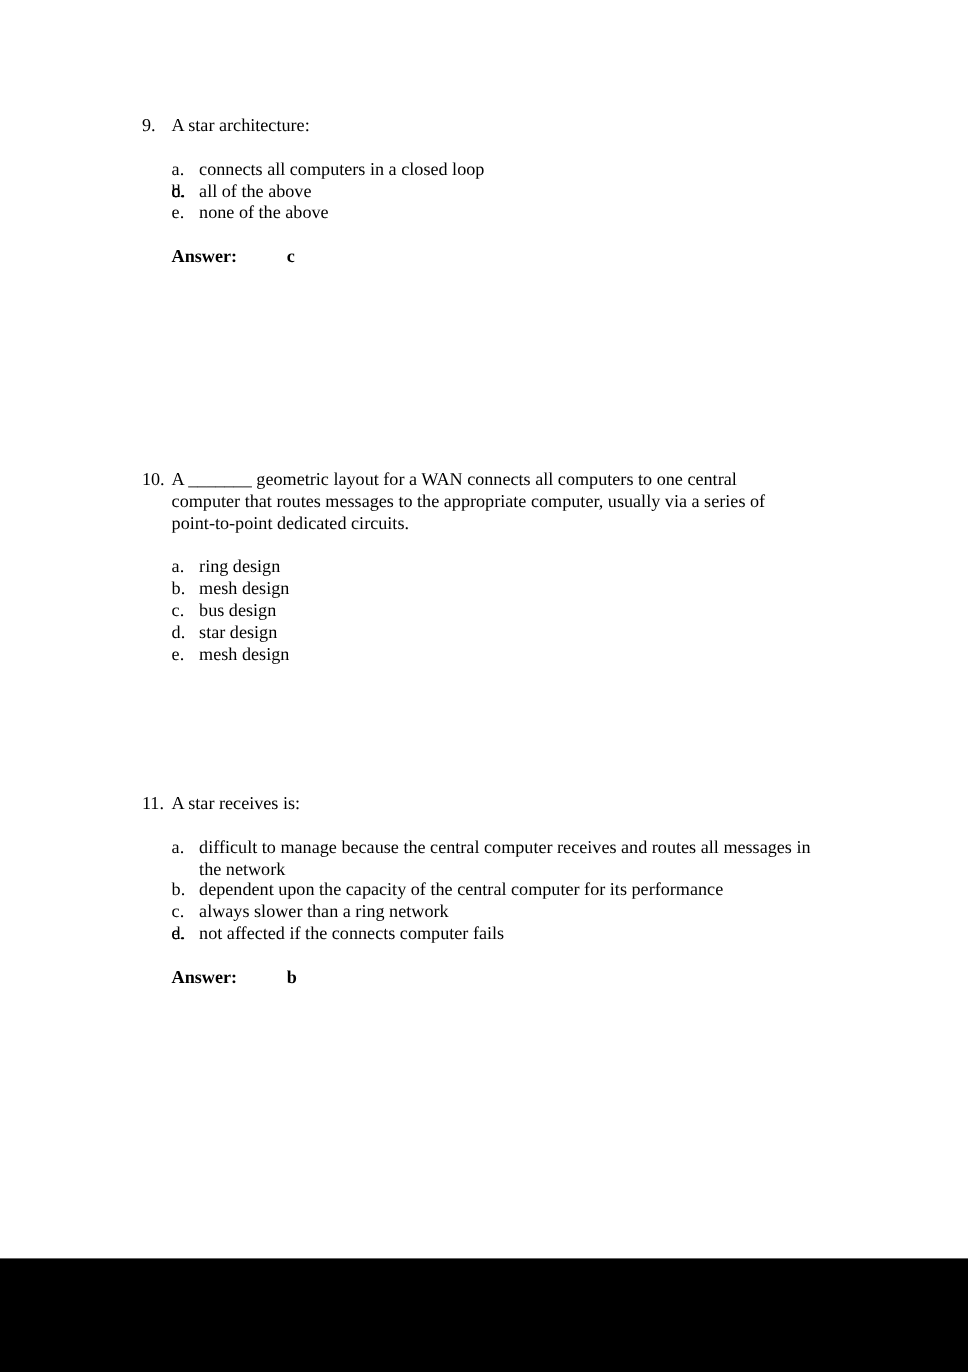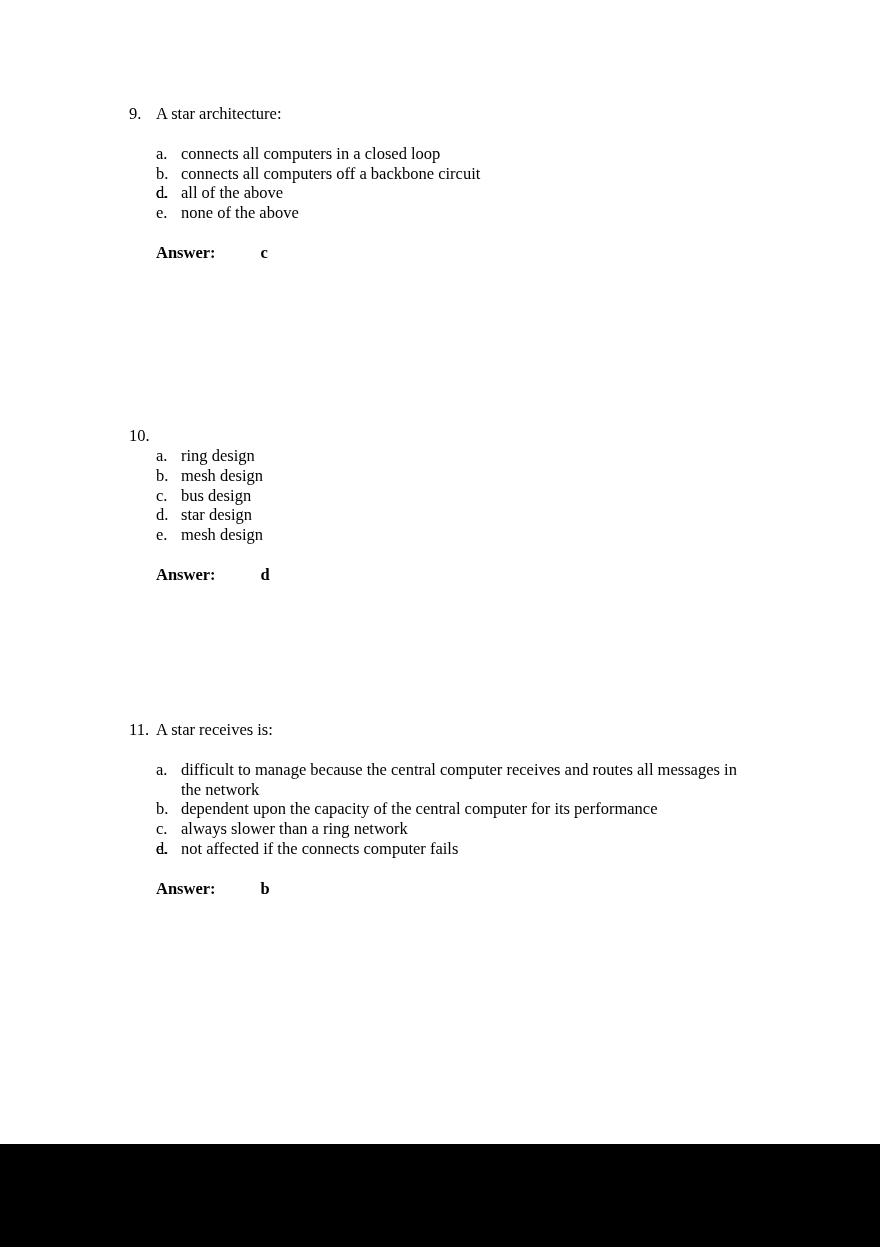--- a/index.html
+++ b/index.html
@@ -19,44 +19,42 @@
 
 <div class="page">
 
   <div class="q" style="top:104px;">
     <div class="stem">
       <span class="num">9.</span>
       <span>A star architecture:</span>
     </div>
     <ul class="opts">
       <li class="opt"><span class="letter">a.</span><span>connects all computers in a closed loop</span></li>
-      <li class="opt"><span class="letter">b.</span><span>connects all computers off a backbone circuit</span></li>
+      <li class="opt"><span class="letter">b.</span></li>
       <li class="opt" style="width:520px;"><span class="letter">c.</span></li>
       <li class="opt"><span class="letter">d.</span><span>all of the above</span></li>
       <li class="opt"><span class="letter">e.</span><span>none of the above</span></li>
     </ul>
     <div class="answer">
       <span>Answer:</span><span class="ans-val">c</span>
     </div>
   </div>
 
   <div class="q" style="top:426px;">
     <div class="stem" style="width:570px;">
       <span class="num">10.</span>
+      <span>A _______ geometric layout for a WAN connects all computers to one central computer that routes messages to the appropriate computer, usually via a series of point-to-point dedicated circuits.</span>
     </div>
     <ul class="opts">
       <li class="opt"><span class="letter">a.</span><span>ring design</span></li>
       <li class="opt"><span class="letter">b.</span><span>mesh design</span></li>
       <li class="opt"><span class="letter">c.</span><span>bus design</span></li>
       <li class="opt"><span class="letter">d.</span><span>star design</span></li>
       <li class="opt"><span class="letter">e.</span><span>mesh design</span></li>
     </ul>
-    <div class="answer">
-      <span>Answer:</span><span class="ans-val">d</span>
-    </div>
   </div>
 
   <div class="q" style="top:720px;">
     <div class="stem">
       <span class="num">11.</span>
       <span>A star receives is:</span>
     </div>
     <ul class="opts">
       <li class="opt" style="width:570px;"><span class="letter">a.</span><span>difficult to manage because the central computer receives and routes all messages in the network</span></li>
       <li class="opt"><span class="letter">b.</span><span>dependent upon the capacity of the central computer for its performance</span></li>

